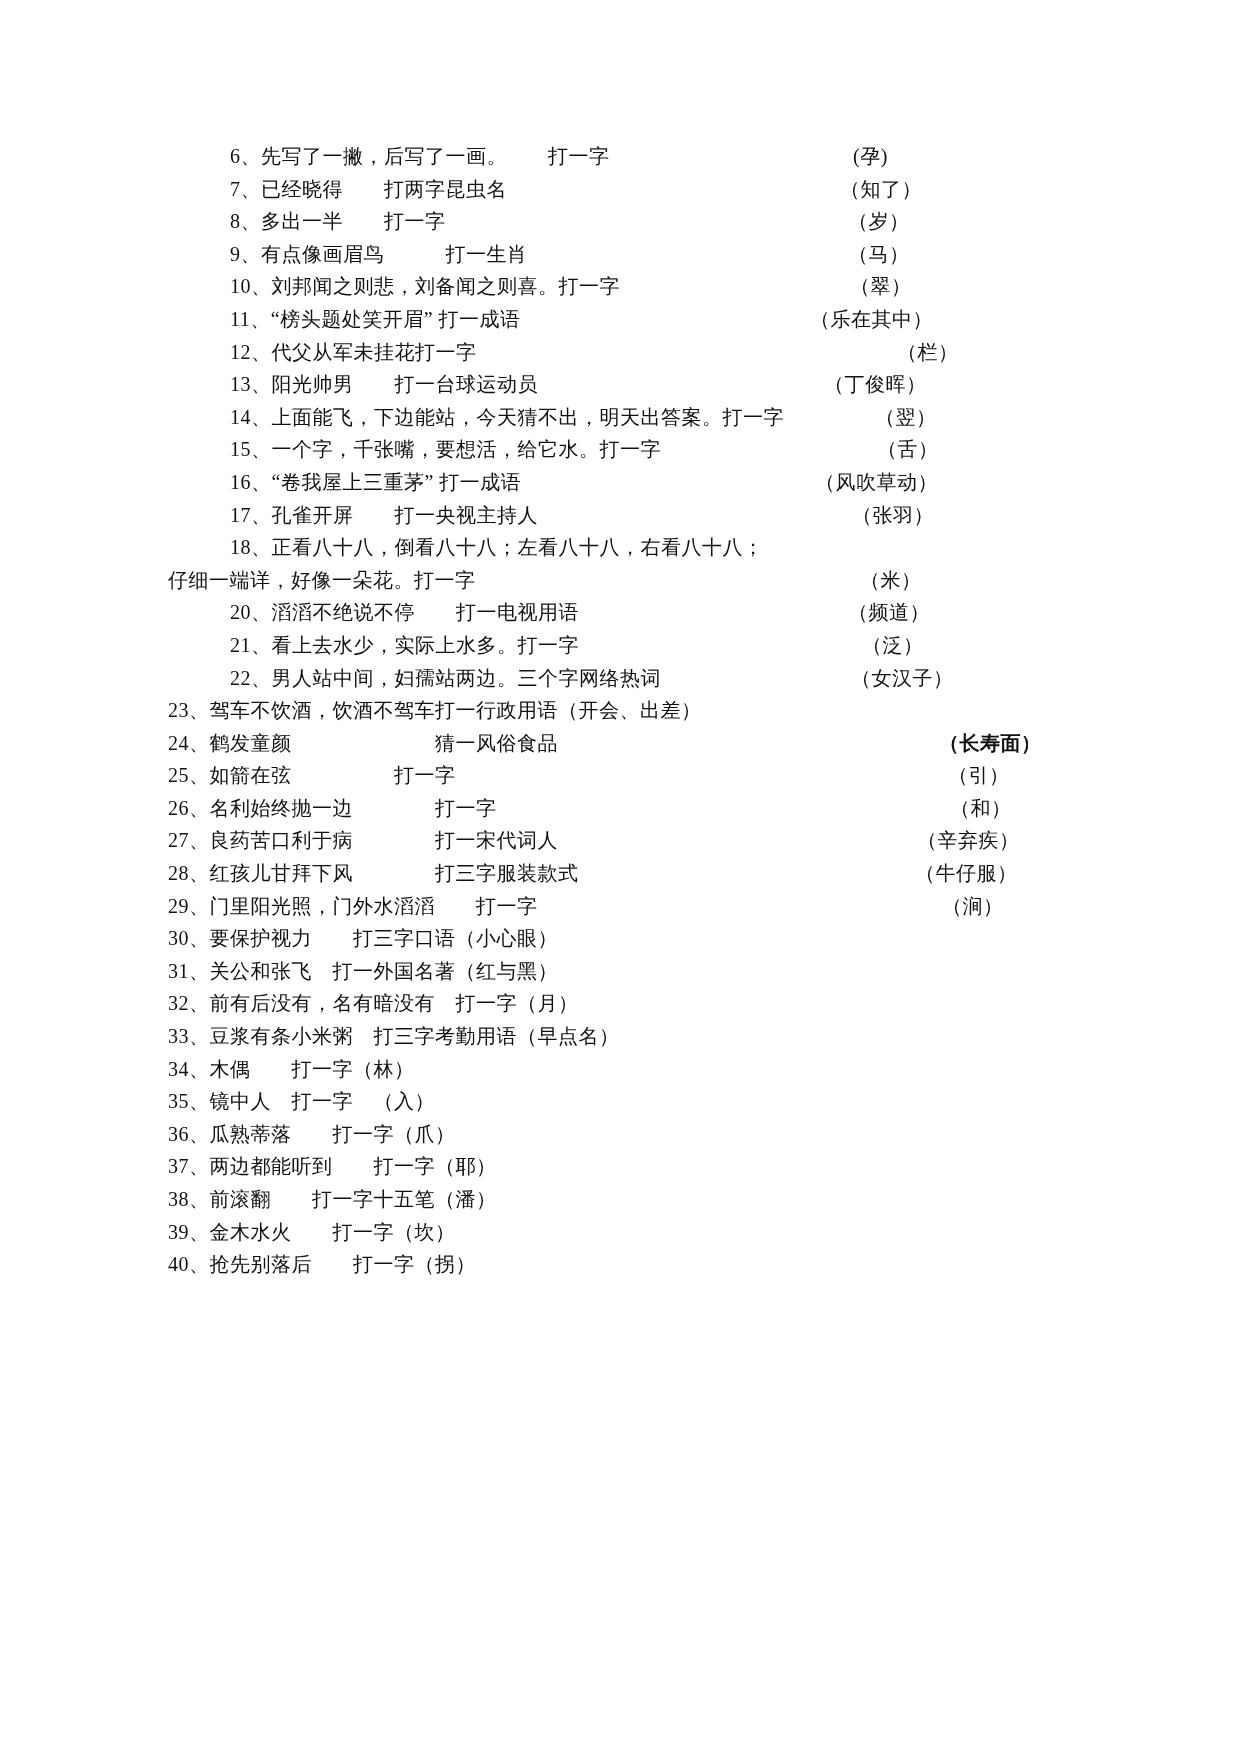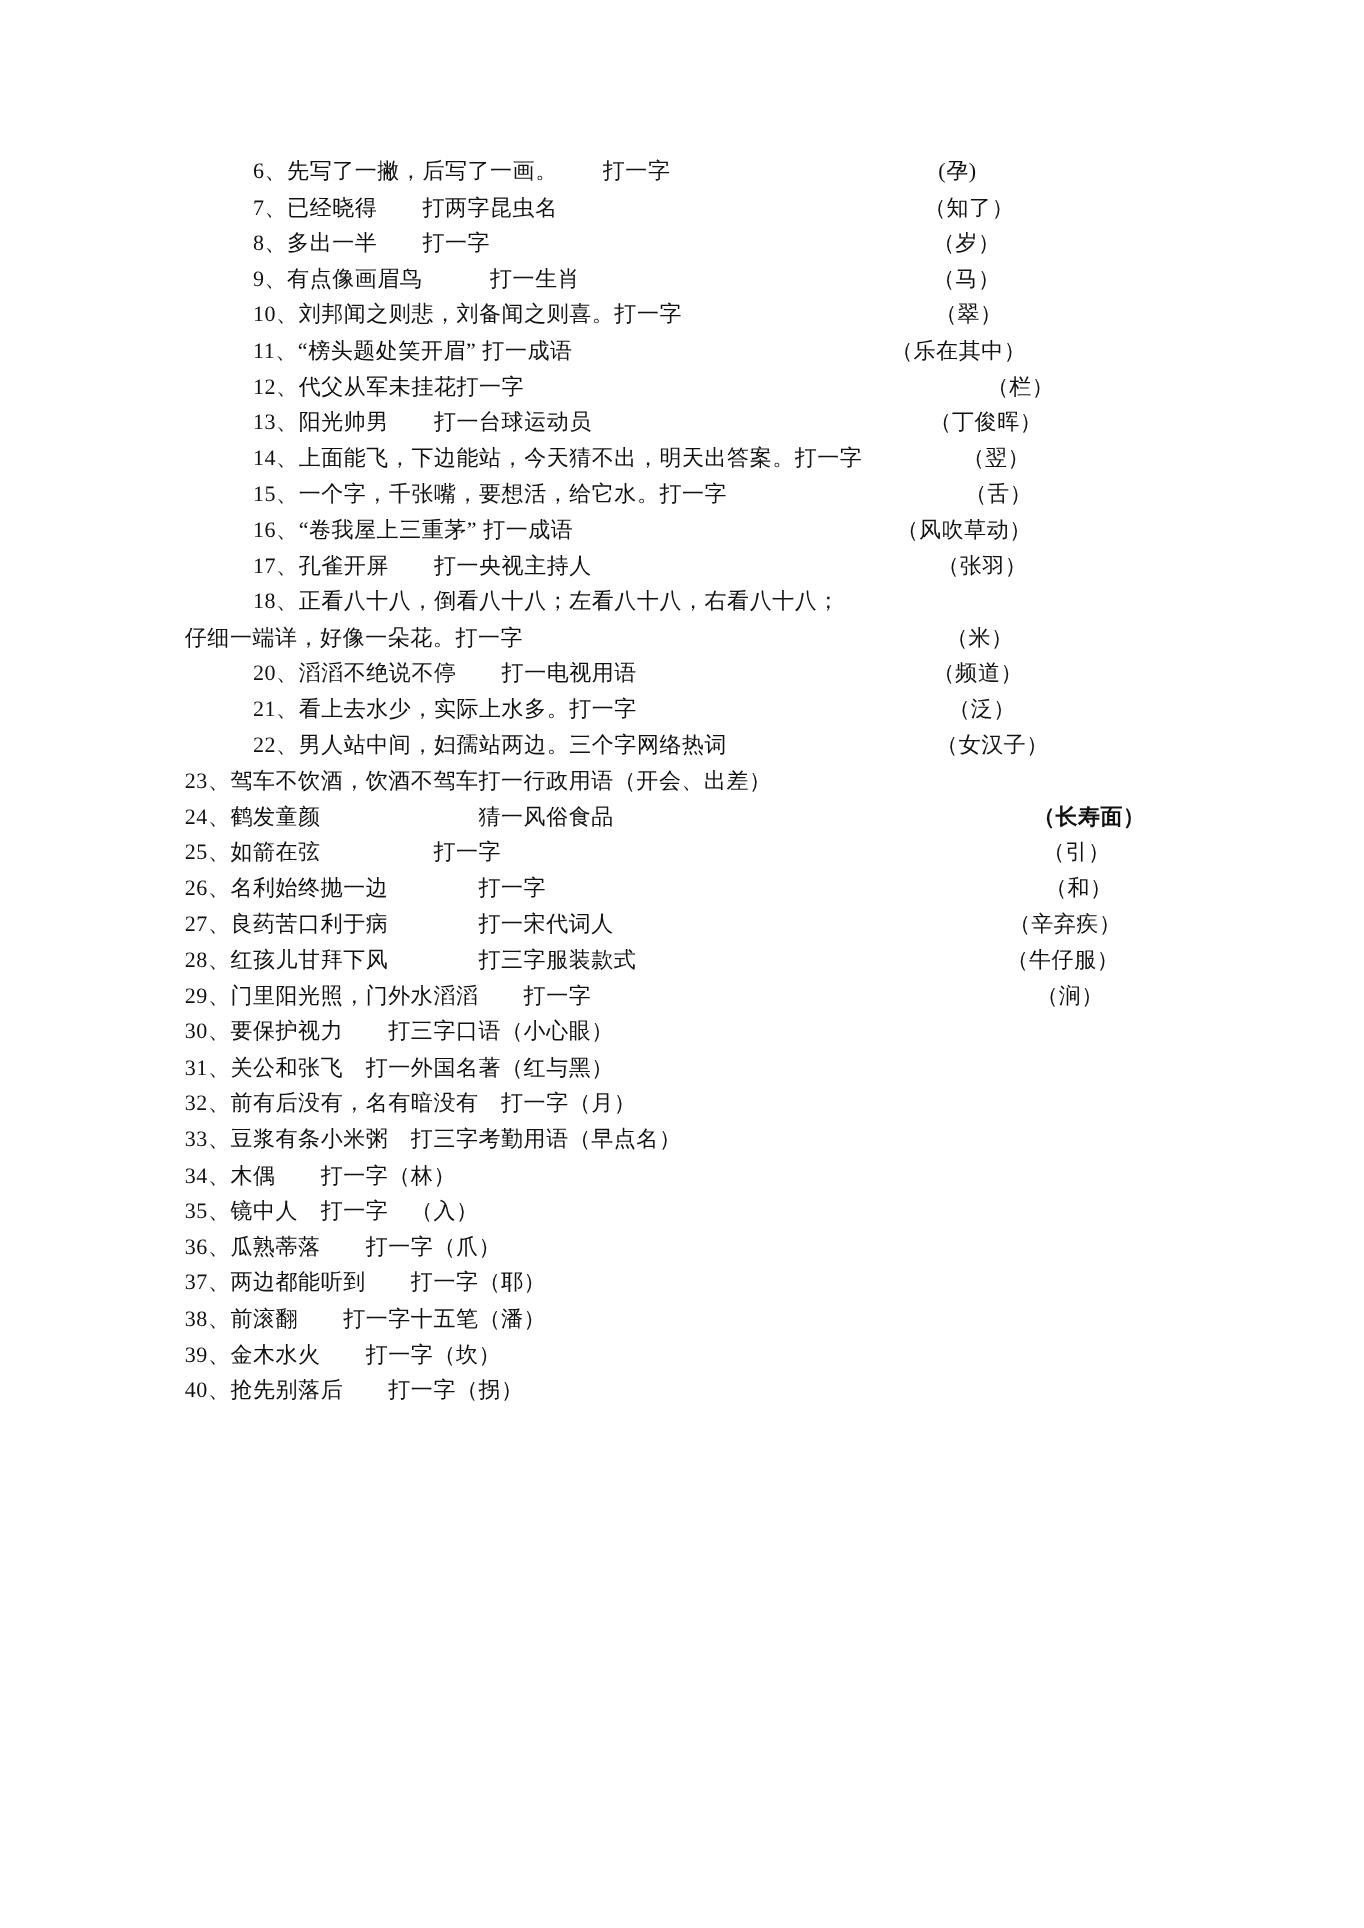--- a/index.html
+++ b/index.html
@@ -43,21 +43,21 @@
 
 <div class="page">
   <div class="riddle-list">
       <div class="row indented"><span class="num">6、</span><span class="txt">先写了一撇，后写了一画。　　打一字</span><span class="answer-right" style="left: 853px;">(孕)</span></div>
       <div class="row indented"><span class="num">7、</span><span class="txt">已经晓得　　打两字昆虫名</span><span class="answer-right" style="left: 840px;">（知了）</span></div>
       <div class="row indented"><span class="num">8、</span><span class="txt">多出一半　　打一字</span><span class="answer-right" style="left: 848px;">（岁）</span></div>
       <div class="row indented"><span class="num">9、</span><span class="txt">有点像画眉鸟　　　打一生肖</span><span class="answer-right" style="left: 848px;">（马）</span></div>
       <div class="row indented"><span class="num">10、</span><span class="txt">刘邦闻之则悲，刘备闻之则喜。打一字</span><span class="answer-right" style="left: 850px;">（翠）</span></div>
       <div class="row indented"><span class="num">11、</span><span class="txt">“榜头题处笑开眉” 打一成语</span><span class="answer-right" style="left: 810px; text-align: right;">（乐在其中）</span></div>
       <div class="row indented"><span class="num">12、</span><span class="txt">代父从军未挂花打一字</span><span class="answer-right" style="left: 897px;">（栏）</span></div>
-      <div class="row indented"><span class="num">13、</span><span class="txt">阳光帅男　　打一台球运动员</span><span class="answer-right" style="left: 845px;">（丁俊晖）</span></div>
+      <div class="row indented"><span class="num">13、</span><span class="txt">阳光帅男　　打一台球运动员</span><span class="answer-right" style="left: 824px;">（丁俊晖）</span></div>
       <div class="row indented"><span class="num">14、</span><span class="txt">上面能飞，下边能站，今天猜不出，明天出答案。打一字</span><span class="answer-right" style="left: 875px;">（翌）</span></div>
       <div class="row indented"><span class="num">15、</span><span class="txt">一个字，千张嘴，要想活，给它水。打一字</span><span class="answer-right" style="left: 877px;">（舌）</span></div>
       <div class="row indented"><span class="num">16、</span><span class="txt">“卷我屋上三重茅” 打一成语</span><span class="answer-right" style="left: 815px;">（风吹草动）</span></div>
       <div class="row indented"><span class="num">17、</span><span class="txt">孔雀开屏　　打一央视主持人</span><span class="answer-right" style="left: 852px; text-align: center;">（张羽）</span></div>
       <div class="row indented"><span class="num">18、</span><span class="txt">正看八十八，倒看八十八；左看八十八，右看八十八；</span></div>
       <div class="row"><span class="txt">仔细一端详，好像一朵花。打一字</span><span class="answer-right" style="left: 860px;">（米）</span></div>
       <div class="row indented"><span class="num">20、</span><span class="txt">滔滔不绝说不停　　打一电视用语</span><span class="answer-right" style="left: 848px;">（频道）</span></div>
       <div class="row indented"><span class="num">21、</span><span class="txt">看上去水少，实际上水多。打一字</span><span class="answer-right" style="left: 862px;">（泛）</span></div>
       <div class="row indented"><span class="num">22、</span><span class="txt">男人站中间，妇孺站两边。三个字网络热词</span><span class="answer-right" style="left: 851px;">（女汉子）</span></div>
       <div class="row"><span class="num">23、</span><span class="txt">驾车不饮酒，饮酒不驾车打一行政用语</span><span class="answer-inline">（开会、出差）</span></div>

